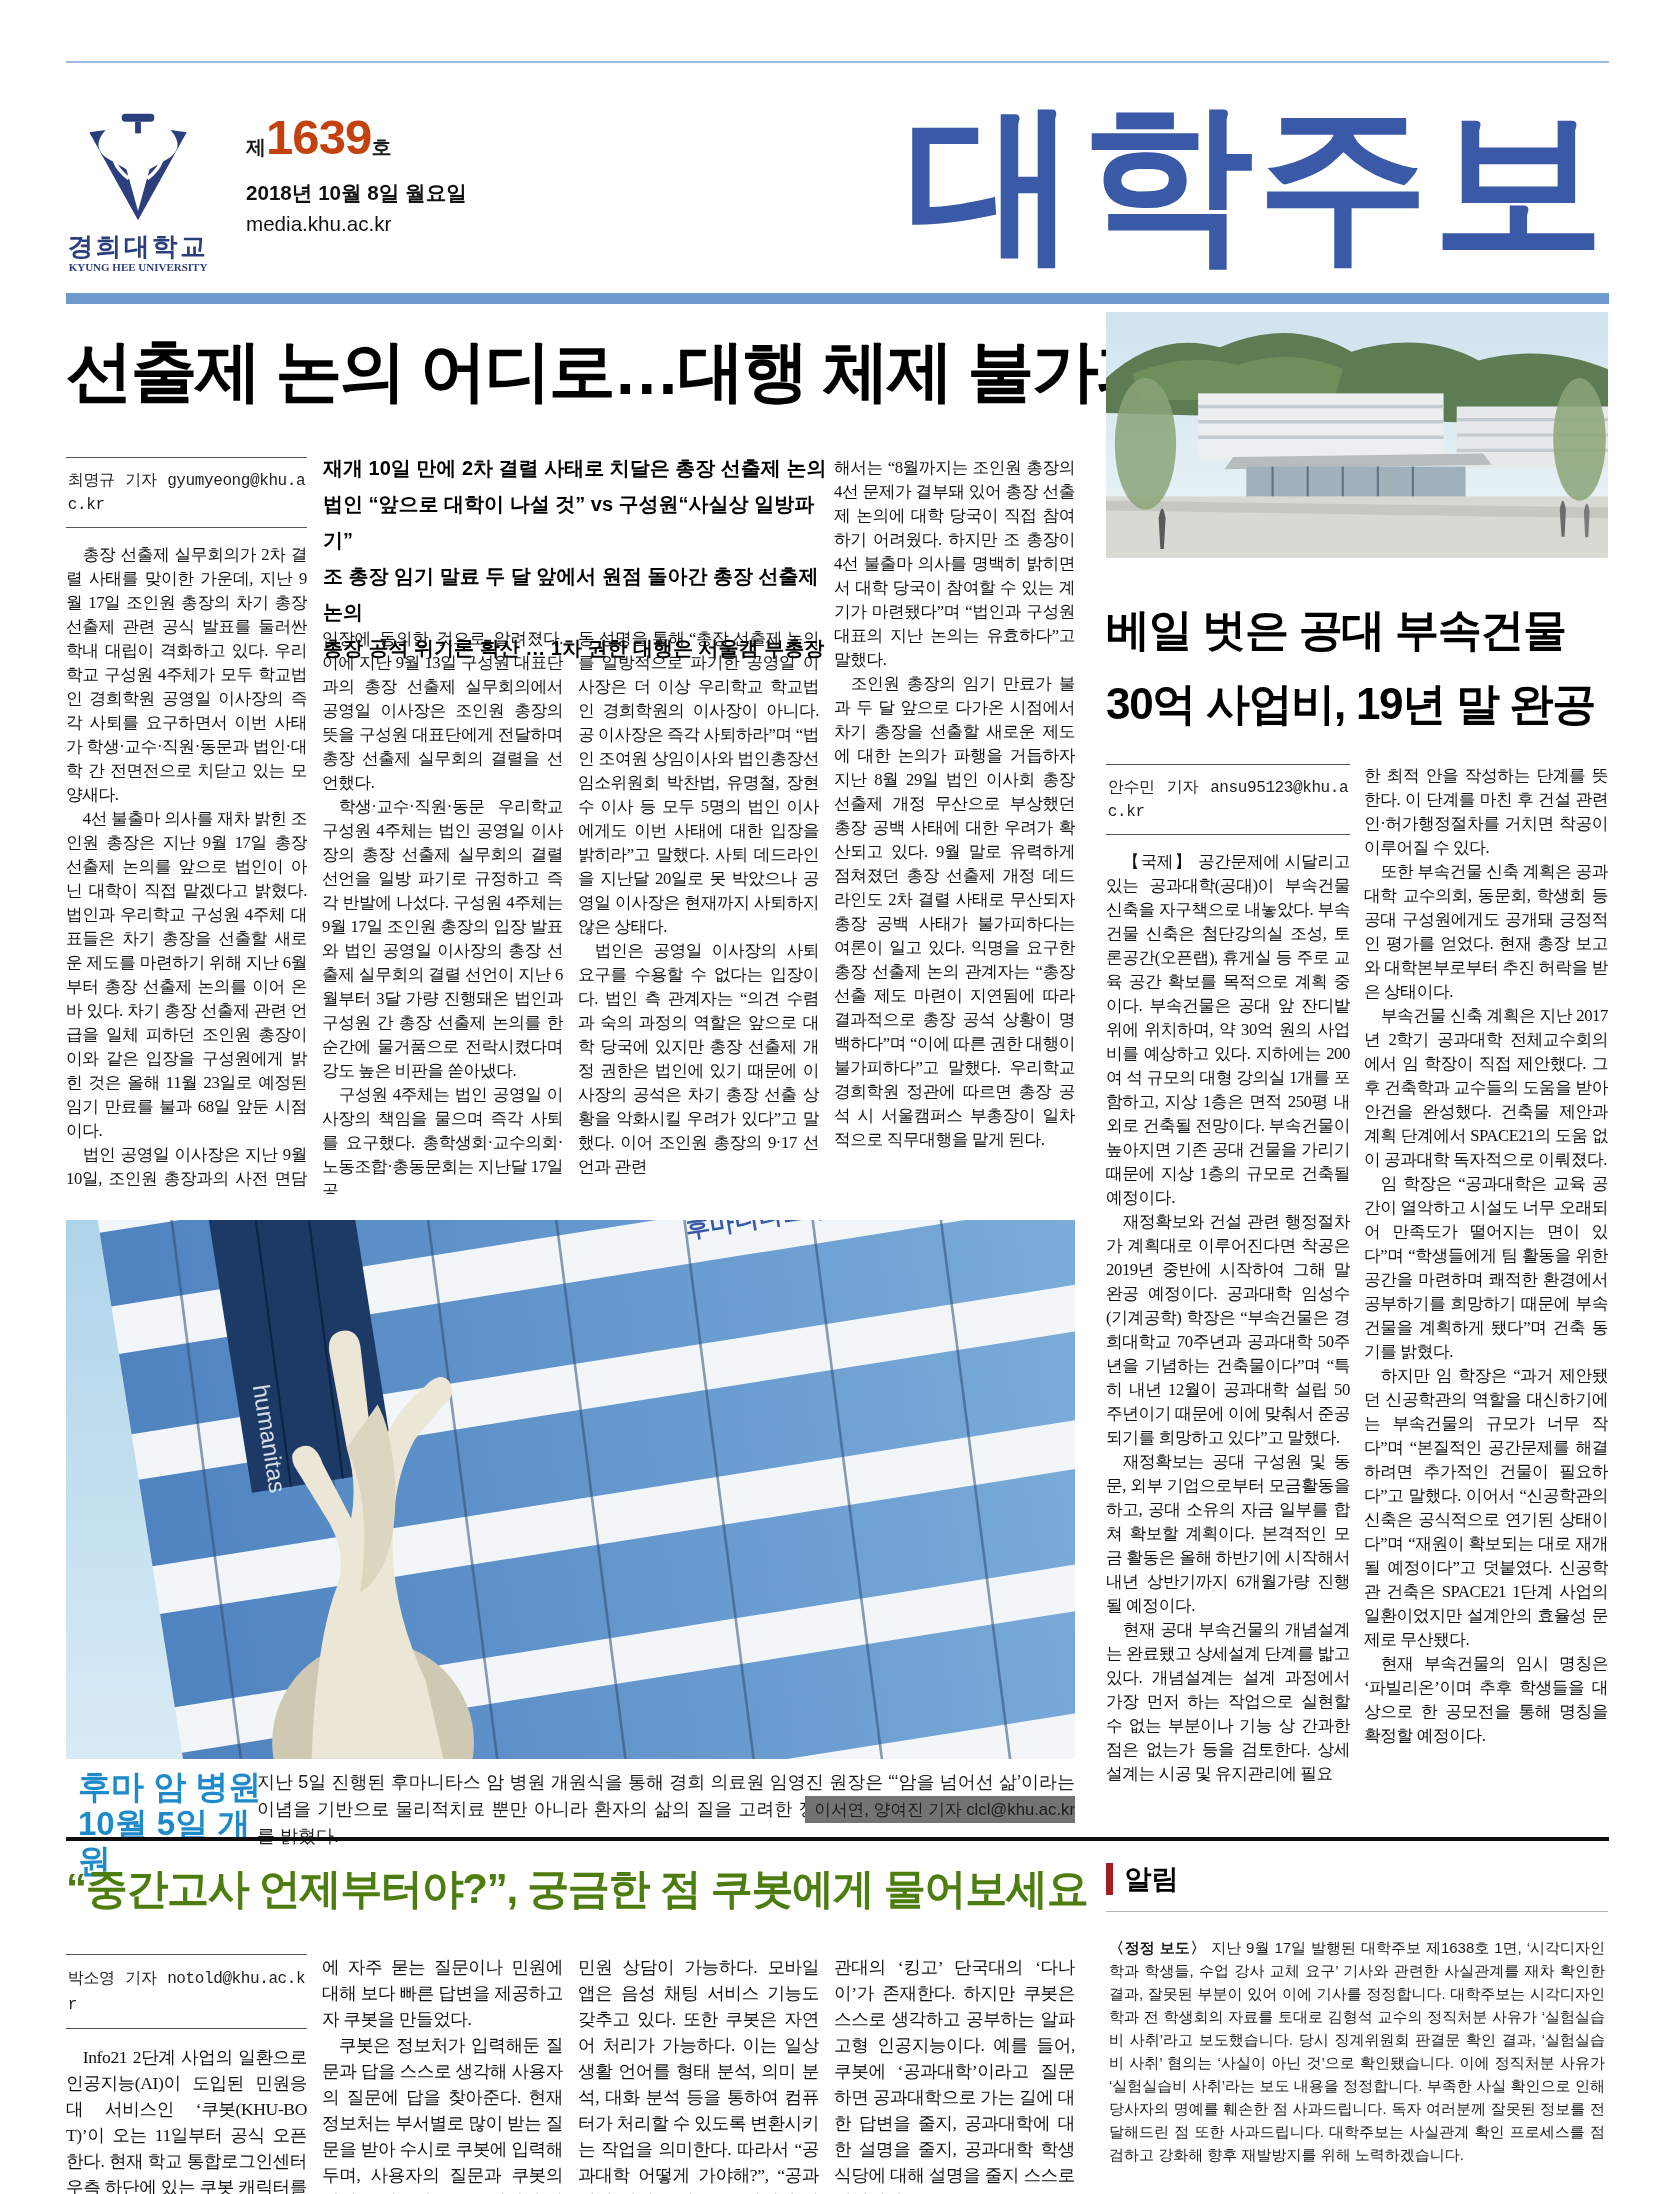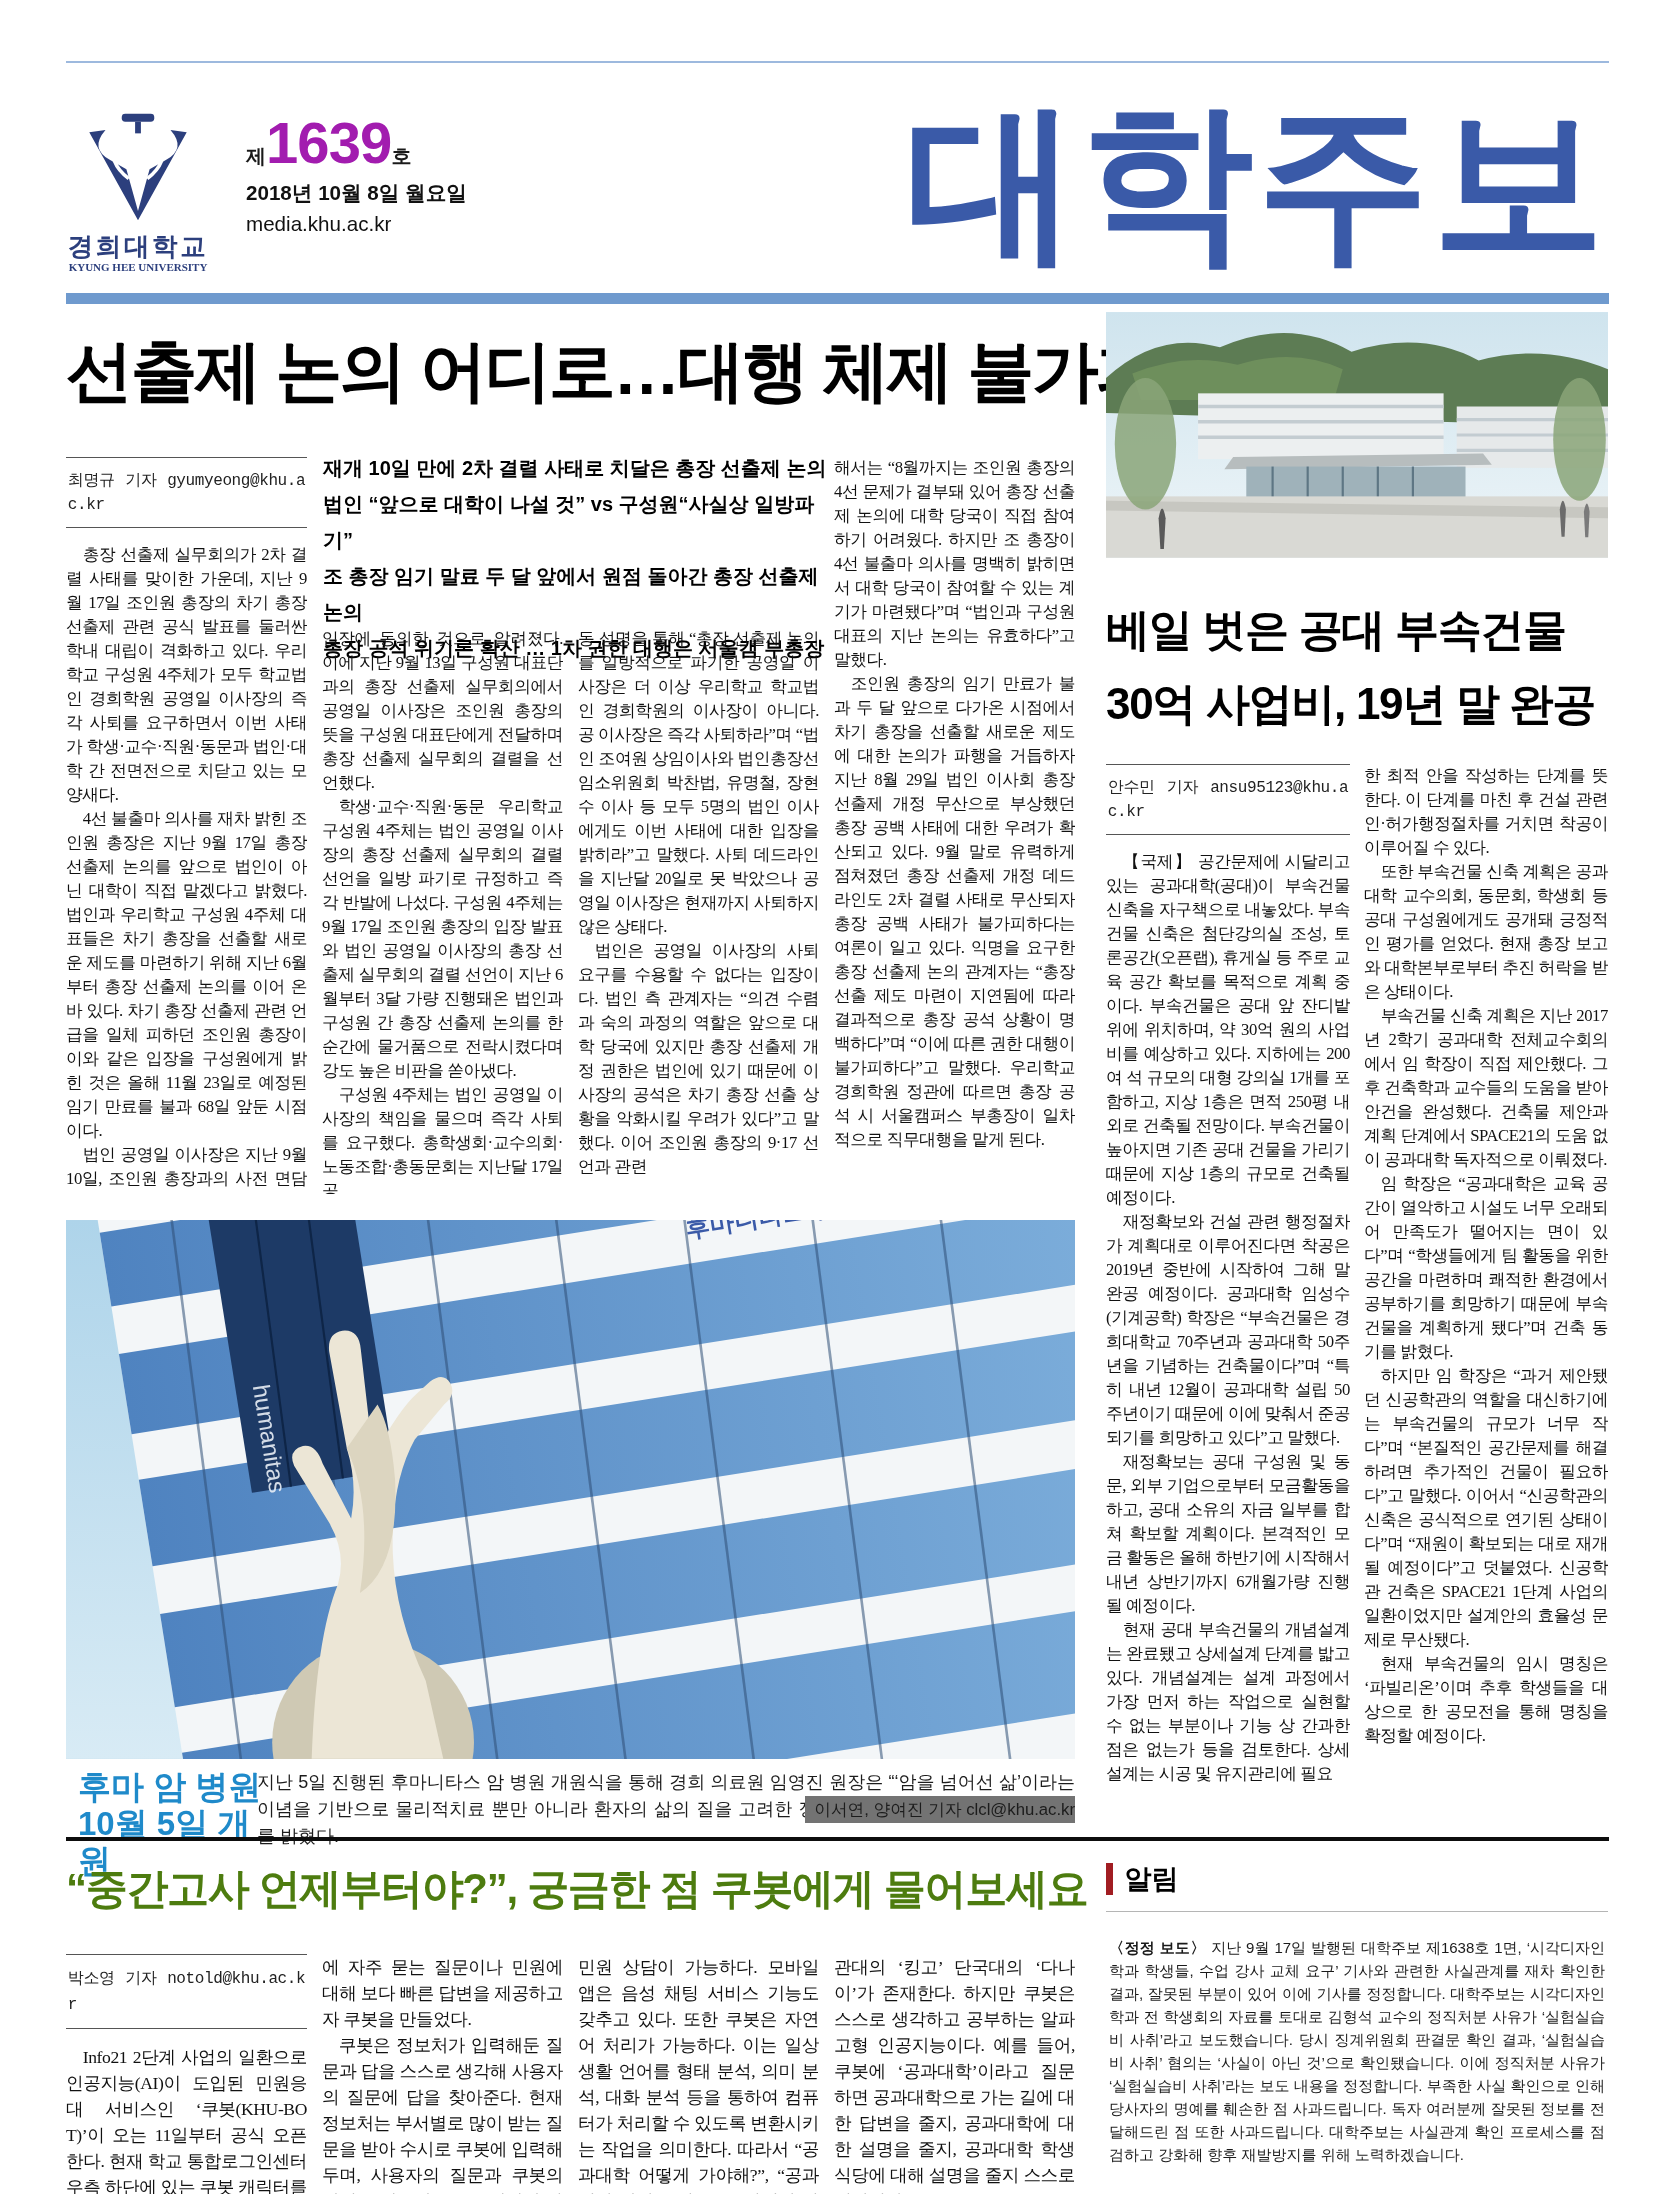--- a/index.html
+++ b/index.html
@@ -7,21 +7,21 @@
         font-family:"Liberation Serif","DejaVu Serif",serif;color:#111;}
   .abs{position:absolute;}
   
   #top-rule{left:66px;top:61px;width:1543px;height:2.2px;background:#9db9de;}
   #emblem{left:80px;top:109px;width:116px;height:116px;}
   #univ-kr{left:61px;top:229px;width:154px;text-align:center;font-family:"Liberation Sans","DejaVu Sans",sans-serif;
            font-weight:900;font-size:25.5px;letter-spacing:2.6px;color:#2c3f7d;}
   #univ-en{left:57px;top:261px;width:162px;text-align:center;font-weight:700;font-size:11px;color:#2c3f7d;}
   #issue-line{left:246px;top:109px;font-family:"Liberation Sans","DejaVu Sans",sans-serif;color:#1a1a1a;}
   #issue-line .small{font-size:20px;font-weight:700;}
-  #issue-line .big{font-size:58px;font-weight:900;color:#a21caf;letter-spacing:-0.9px;}
+  #issue-line .big{font-size:49px;font-weight:900;color:#c2410c;letter-spacing:-0.9px;}
   #issue-date{left:246px;top:179px;font-family:"Liberation Sans","DejaVu Sans",sans-serif;font-size:20.6px;font-weight:600;}
   #issue-url{left:246px;top:212px;font-family:"Liberation Sans","DejaVu Sans",sans-serif;font-size:20.6px;}
   #masthead{right:66px;top:91px;font-family:"Liberation Sans","DejaVu Sans",sans-serif;
             font-size:172px;line-height:1.05;font-weight:900;color:#3a5aa8;letter-spacing:3.5px;white-space:nowrap;}
   #blue-bar{left:66px;top:293px;width:1543px;height:11.4px;background:#6f9ace;}
   
   #lead-headline{left:66px;top:326px;width:1016px;font-family:"Liberation Sans","DejaVu Sans",sans-serif;
                  font-size:67px;font-weight:900;letter-spacing:-2.6px;white-space:nowrap;color:#000;}
   #lead-subheads{left:323px;top:450px;width:505px;font-family:"Liberation Sans","DejaVu Sans",sans-serif;
                  font-size:20px;line-height:36px;font-weight:800;color:#000;}

